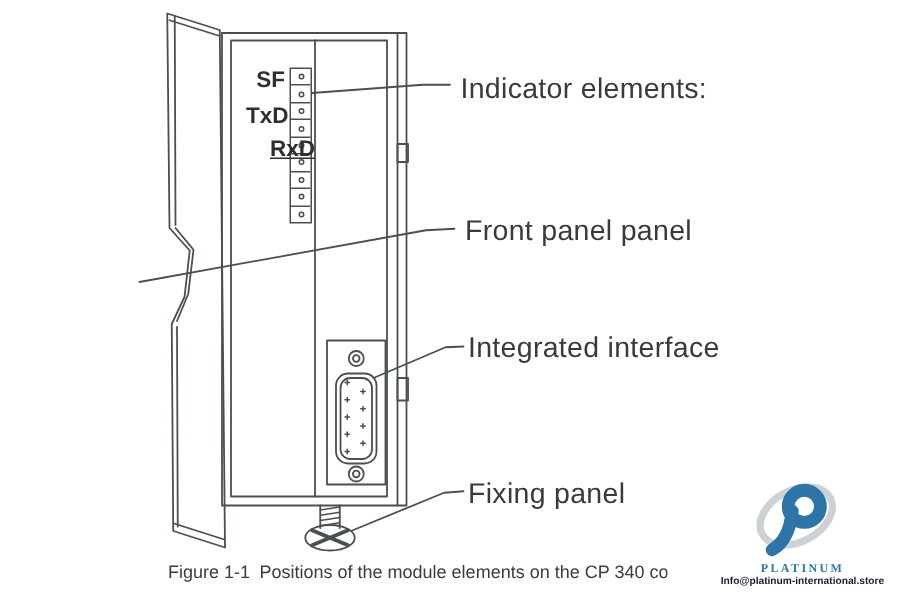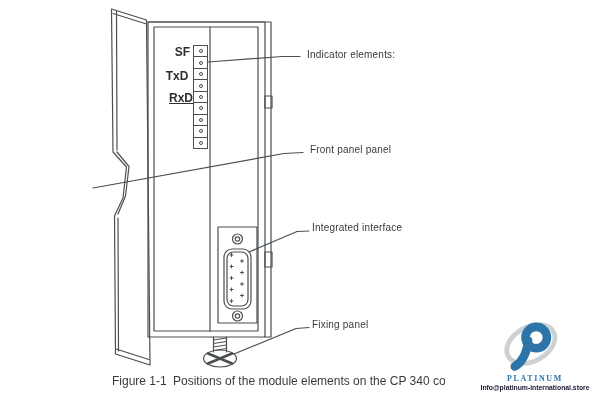--- a/index.html
+++ b/index.html
@@ -2,37 +2,37 @@
 <html><head>
 <meta charset="utf-8">
 <style>
   html,body{margin:0;padding:0;background:#ffffff;}
   body{width:600px;height:400px;position:relative;overflow:hidden;
        font-family:"Liberation Sans", sans-serif;color:#333;}
   #canvas{position:absolute;left:0;top:0;width:600px;height:400px;}
   svg{display:block;}
 
   
-  .callout{position:absolute;font-size:10px;color:#3a3a3a;white-space:nowrap;letter-spacing:.2px;}
+  .callout{position:absolute;font-size:19px;color:#3a3a3a;white-space:nowrap;letter-spacing:.2px;}
   #callout-indicator{left:307px;top:49px;}
   #callout-door{left:310px;top:144px;}
   #callout-interface{left:312px;top:222px;}
   #callout-screw{left:312px;top:319px;}
 
   
   #led-strip{position:absolute;left:193px;top:45px;width:15px;height:104px;
              border:1px solid #4a4f52;box-sizing:border-box;display:flex;flex-direction:column;}
   .led-cell{flex:1;border-bottom:1px solid #4a4f52;display:flex;align-items:center;justify-content:center;box-sizing:border-box;}
   .led-cell:last-child{border-bottom:none;}
   .led-dot{width:4px;height:4px;border:1px solid #4a4f52;border-radius:50%;box-sizing:border-box;}
 
-  .led-label{position:absolute;font-size:12px;font-weight:bold;color:#2f2f2f;text-align:right;width:26px;}
+  .led-label{position:absolute;font-size:15px;font-weight:bold;color:#2f2f2f;text-align:right;width:26px;}
   #led-label-sf{left:164px;top:45px;}
   #led-label-txd{left:164px;top:69px;text-align:center;}
-  #led-label-rxd{left:167px;top:91px;text-decoration:underline;}
+  #led-label-rxd{left:180px;top:91px;text-decoration:underline;}
 
   
   .caption{position:absolute;top:374px;font-size:12px;color:#3b3b3b;white-space:nowrap;}
   #caption-figure{left:112px;}
   #caption-text{left:173px;max-width:272px;overflow:hidden;}
 
   
   #watermark{position:absolute;left:470px;top:312px;width:130px;height:86px;}
   #platinum-logo{position:absolute;left:30px;top:2px;}
   #platinum-wordmark{position:absolute;left:22px;top:62px;width:86px;text-align:center;

